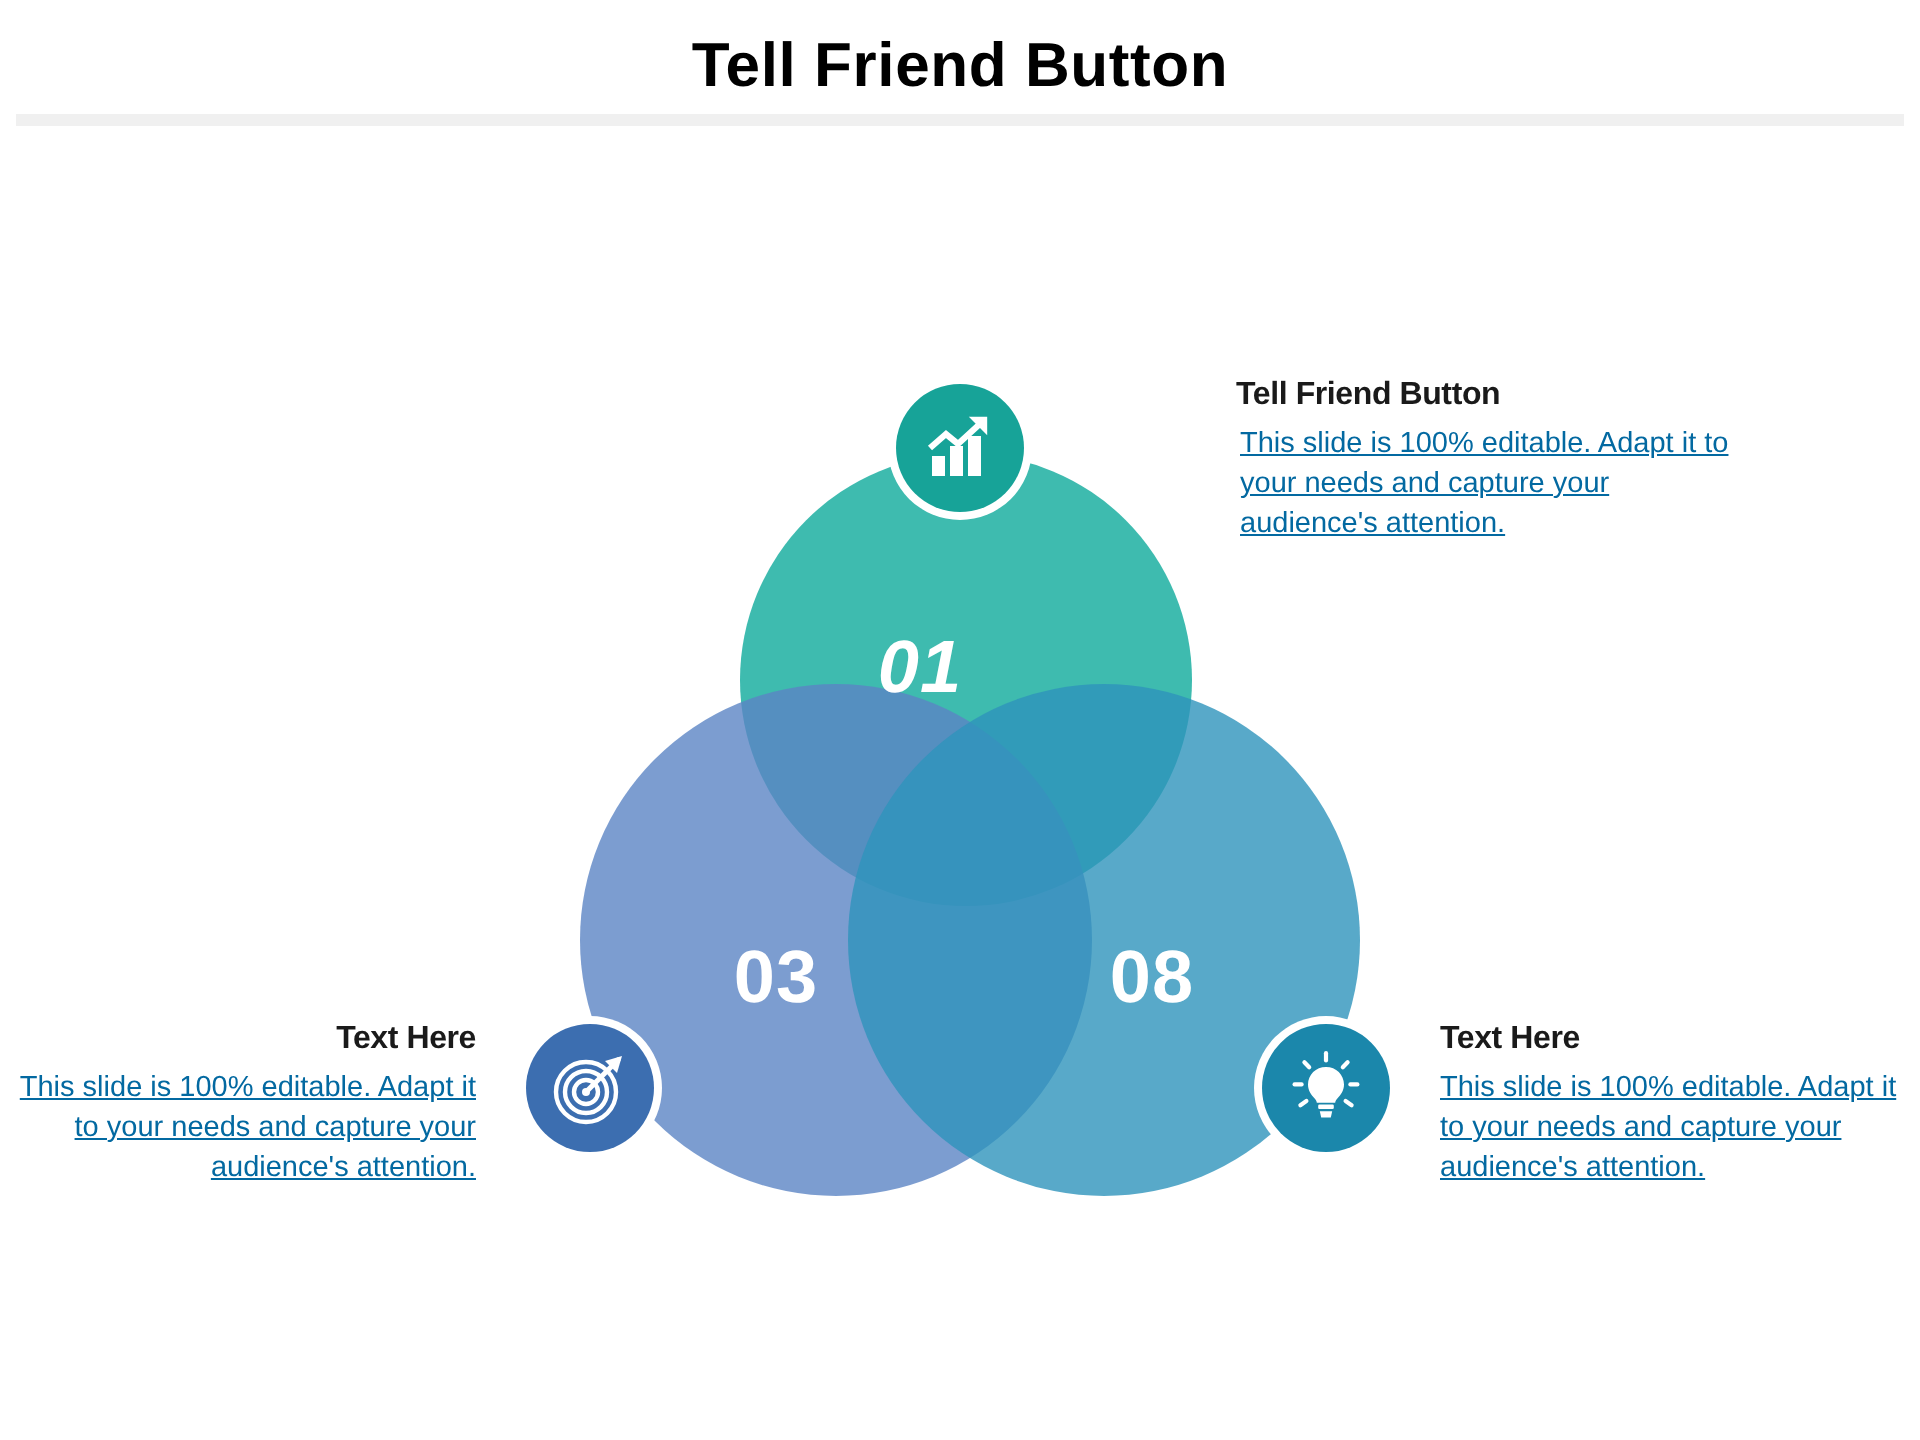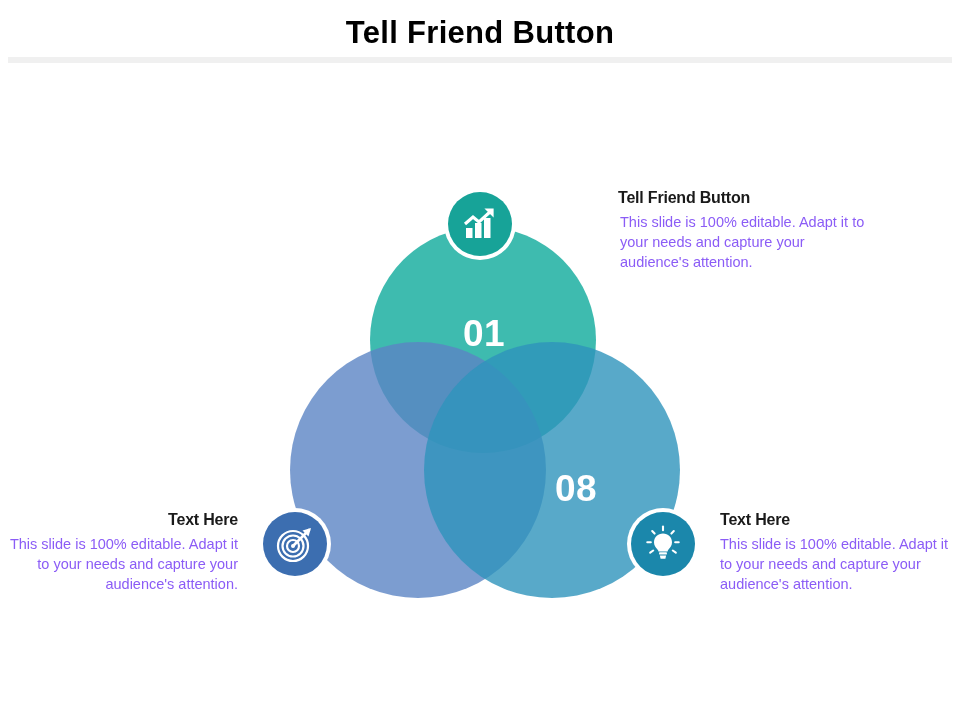--- a/index.html
+++ b/index.html
@@ -64,21 +64,21 @@
   .venn-number {
     position: absolute;
     color: #ffffff;
     font-weight: bold;
     font-size: 37px;
     line-height: 37px;
     text-align: center;
     width: 120px;
     letter-spacing: 0.5px;
   }
-  .num-01 { left: 424px; top: 315px; }
+  .num-01 { left: 400px; top: 315px; font-style: italic; }
   .num-02 { left: 516px; top: 470px; }
   .num-03 { left: 328px; top: 470px; }
 
   
   .icon-badge {
     position: absolute;
     border-radius: 50%;
     background: #ffffff;
     display: flex;
     align-items: center;
@@ -117,23 +117,24 @@
   .txt-heading {
     font-size: 16px;
     font-weight: bold;
     color: #1a1a1a;
     margin: 0 0 4px 0;
     line-height: 20px;
     letter-spacing: -0.2px;
   }
   .txt-body {
     font-size: 14.5px;
-    color: #8b5cf6;
+    color: #0369a1;
     line-height: 20px;
     margin: 0;
+    text-decoration: underline;
   }
 
   .block-top-right {
     left: 618px;
     top: 188px;
     width: 250px;
     text-align: left;
   }
   .block-top-right .txt-body { padding-left: 2px; }
 
@@ -164,20 +165,21 @@
       <g>
         <circle cx="228" cy="140" r="113" fill="#2eb5a8" fill-opacity="0.92"></circle>
         <circle cx="163" cy="270" r="128" fill="#5b84c4" fill-opacity="0.80"></circle>
         <circle cx="297" cy="270" r="128" fill="#2e93bb" fill-opacity="0.80"></circle>
       </g>
     </svg>
   </div>
 
   <div class="venn-number num-01">01</div>
   <div class="venn-number num-02">08</div>
+  <div class="venn-number num-03">03</div>
 
   <div class="icon-badge badge-top">
     <div class="disc">
       <svg width="40" height="40" viewBox="0 0 40 40">
         <rect x="6" y="24" width="6.5" height="10" fill="#ffffff"></rect>
         <rect x="15" y="19" width="6.5" height="15" fill="#ffffff"></rect>
         <rect x="24" y="14" width="6.5" height="20" fill="#ffffff"></rect>
         <polyline points="5,20 13,13 19,18 31,7" fill="none" stroke="#ffffff" stroke-width="3.1" stroke-linejoin="miter" stroke-linecap="butt"></polyline>
         <polygon points="33.6,4.4 33.6,13.6 24.4,4.4" fill="#ffffff"></polygon>
       </svg>

